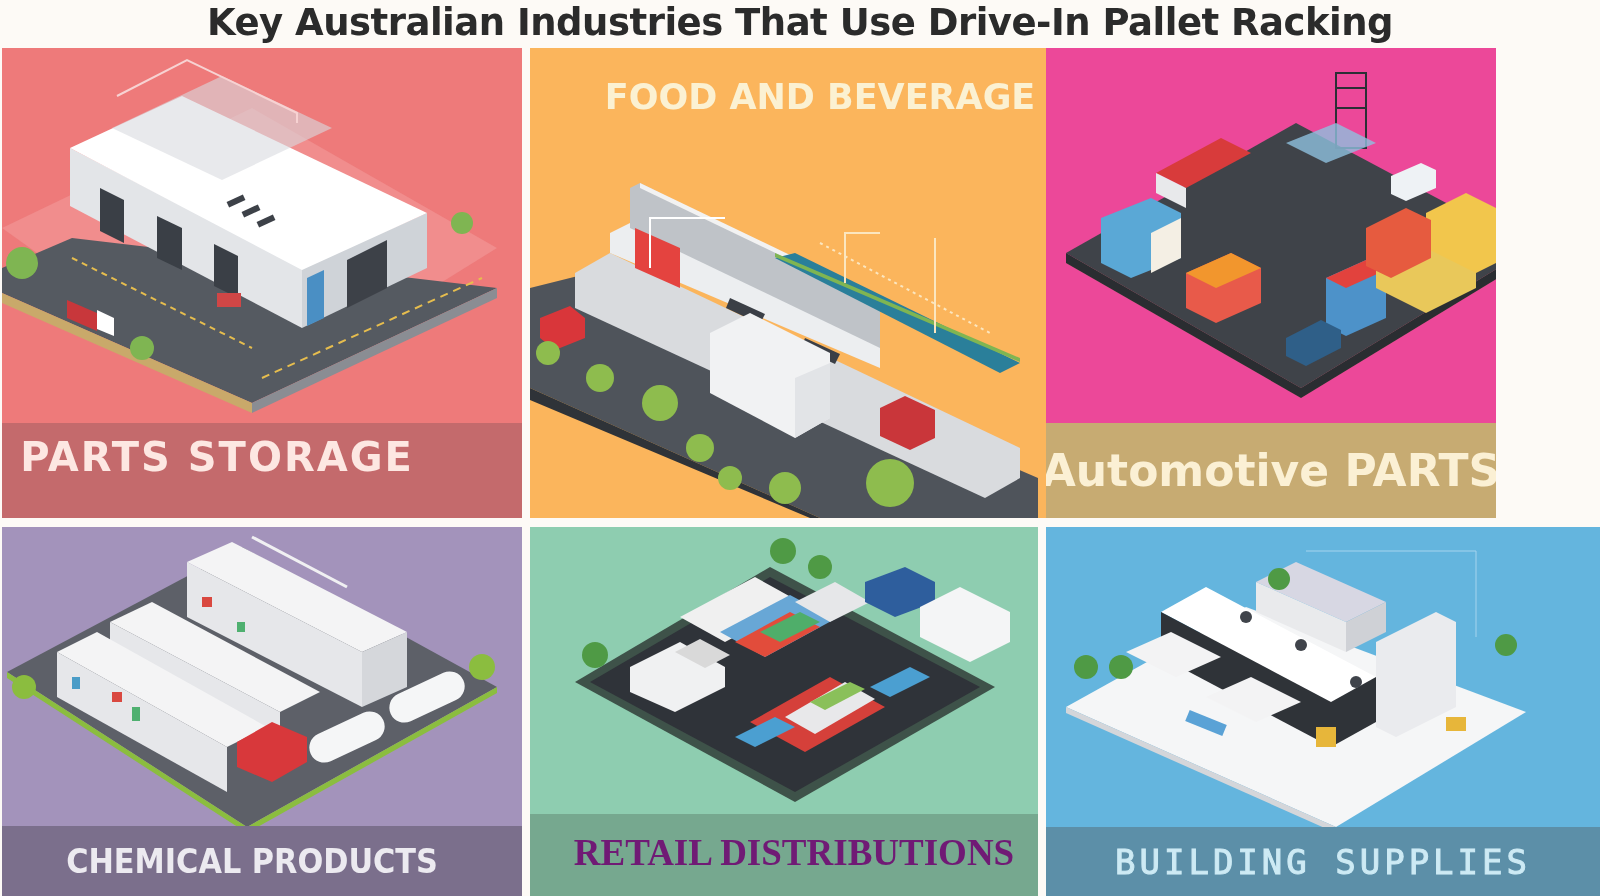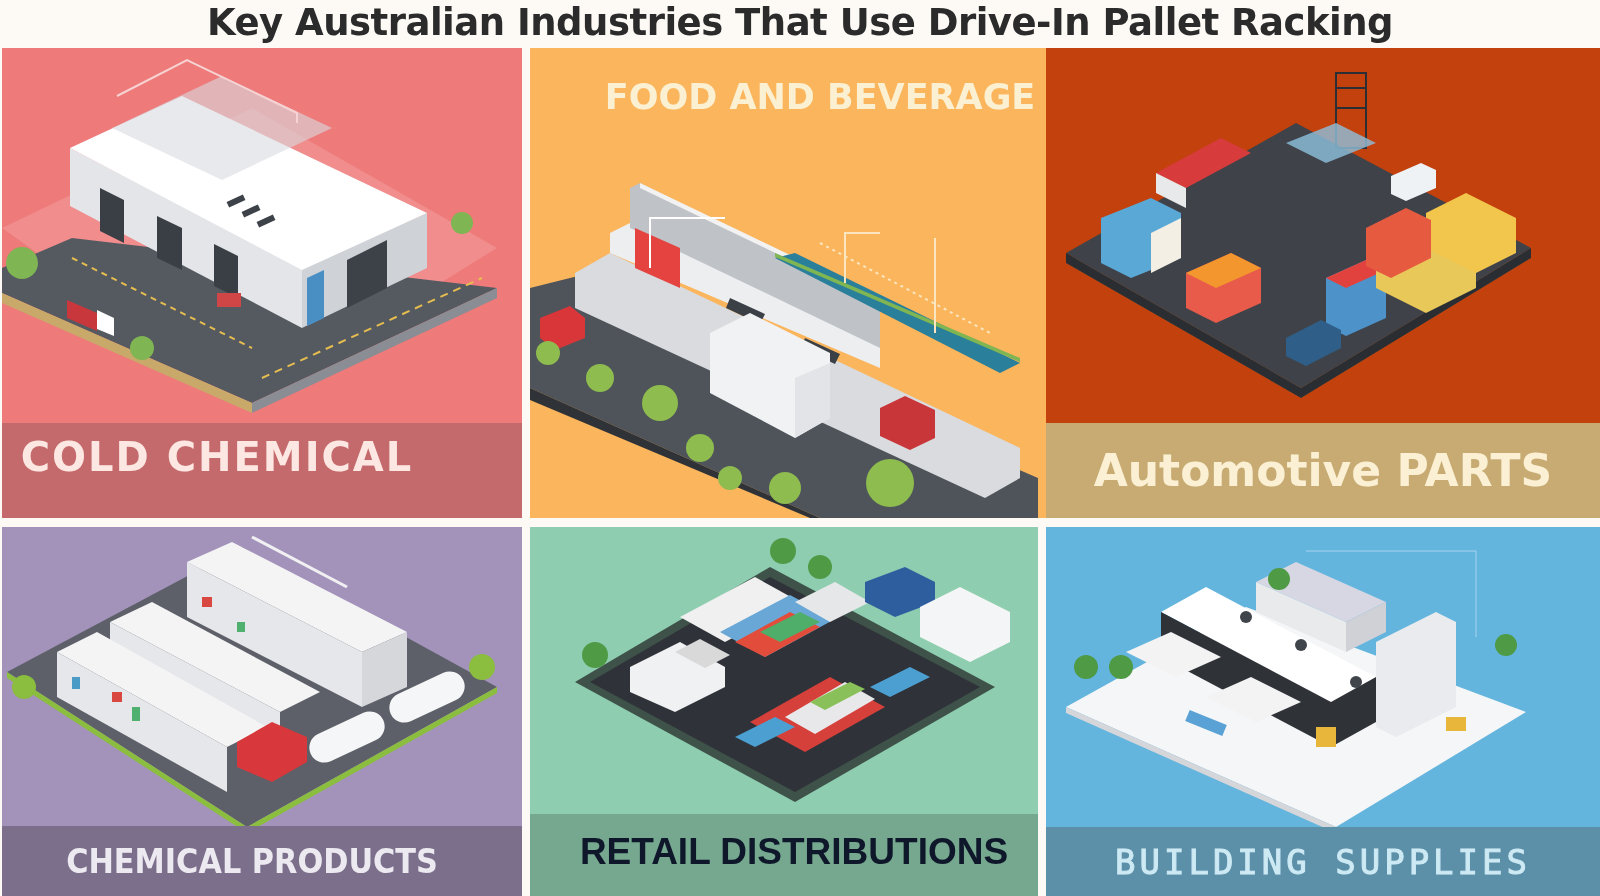--- a/index.html
+++ b/index.html
@@ -18,39 +18,39 @@
 
   .label-bar {
     position: absolute; left: 0; right: 0;
     display: flex; align-items: center; justify-content: center;
   }
   .label-text { white-space: nowrap; font-weight: bold; }
 
   
   #p-cold  { left: 2px;    top: 48px;  width: 520px; height: 470px; background: #ee7a7a; }
   #p-food  { left: 530px;  top: 48px;  width: 580px; height: 470px; background: #fbb55c; }
-  #p-auto  { left: 1046px; top: 48px;  width: 554px; height: 470px; background: #c2410c; }
+  #p-auto  { left: 1046px; top: 48px;  width: 450px; height: 470px; background: #ec4899; }
   #p-chem  { left: 2px;    top: 527px; width: 520px; height: 369px; background: #a393bb; }
   #p-retail{ left: 530px;  top: 527px; width: 508px; height: 369px; background: #8ecdb0; }
   #p-build { left: 1046px; top: 527px; width: 554px; height: 369px; background: #64b5de; }
 
   #p-cold .label-bar  { top: 375px; height: 95px; background: #c46a6c; }
   #p-cold .label-text { font-family: "DejaVu Sans", sans-serif; font-size: 40px; color: #fde7e2; letter-spacing: 2px; margin-right: 90px; margin-top: -28px; }
 
   #p-food .label-bar  { top: 0; height: 90px; background: transparent; }
   #p-food .label-text { font-family: "DejaVu Sans", sans-serif; font-size: 35px; color: #fbf1d2; margin-top: 8px; }
 
   #p-auto .label-bar  { top: 375px; height: 95px; background: #c7ab72; }
   #p-auto .label-text { font-family: "DejaVu Sans", sans-serif; font-size: 44px; color: #fbf0d4; margin-top: 0px; }
 
   #p-chem .label-bar  { top: 299px; height: 70px; background: #7b6f8c; }
   #p-chem .label-text { font-family: "DejaVu Sans", sans-serif; font-size: 33px; color: #eceaf0; transform: scaleX(0.92); margin-right: 20px; }
 
   #p-retail .label-bar  { top: 287px; height: 82px; background: #76a88f; }
-  #p-retail .label-text { font-family: Liberation Sans, sans-serif; font-size: 37px; color: #0f172a; margin-top: -6px; margin-left: 20px; }
+  #p-retail .label-text { font-family: Liberation Serif, serif; font-size: 37px; color: #701a75; margin-top: -6px; margin-left: 20px; }
 
   #p-build .label-bar  { top: 300px; height: 69px; background: #5c8fa8; }
   #p-build .label-text { font-family: "DejaVu Sans Mono", monospace; font-size: 34px; color: #cdeaf4; letter-spacing: 4px; font-weight: normal; -webkit-text-stroke: 1px #cdeaf4; }
 </style>
 </head>
 <body>
 
 <div class="title">Key Australian Industries That Use Drive-In Pallet Racking</div>
 
 <div class="panel" id="p-cold">
@@ -85,21 +85,21 @@
 
     <circle cx="20" cy="215" r="16" fill="#7fb552"></circle>
     <circle cx="140" cy="300" r="12" fill="#7fb552"></circle>
     <circle cx="460" cy="175" r="11" fill="#7fb552"></circle>
 
     <polygon points="65,252 95,265 95,283 65,270" fill="#c8373b"></polygon>
     <polygon points="95,262 112,270 112,288 95,281" fill="#ffffff"></polygon>
     <rect x="215" y="245" width="24" height="14" fill="#d04646"></rect>
   </svg>
   <div class="label-bar">
-    <span class="label-text">COLD CHEMICAL</span>
+    <span class="label-text">PARTS STORAGE</span>
   </div>
 </div>
 
 <div class="panel" id="p-food">
   <svg class="art" width="508" height="470">
 
     <polygon points="0,240 0,340 290,470 508,470 508,430 95,250 60,225" fill="#4f545b"></polygon>
     <polygon points="0,340 290,470 280,470 0,352" fill="#2f3338"></polygon>
 
     <polygon points="45,225 80,205 490,400 490,430 455,450 45,260" fill="#d9dbde"></polygon>

